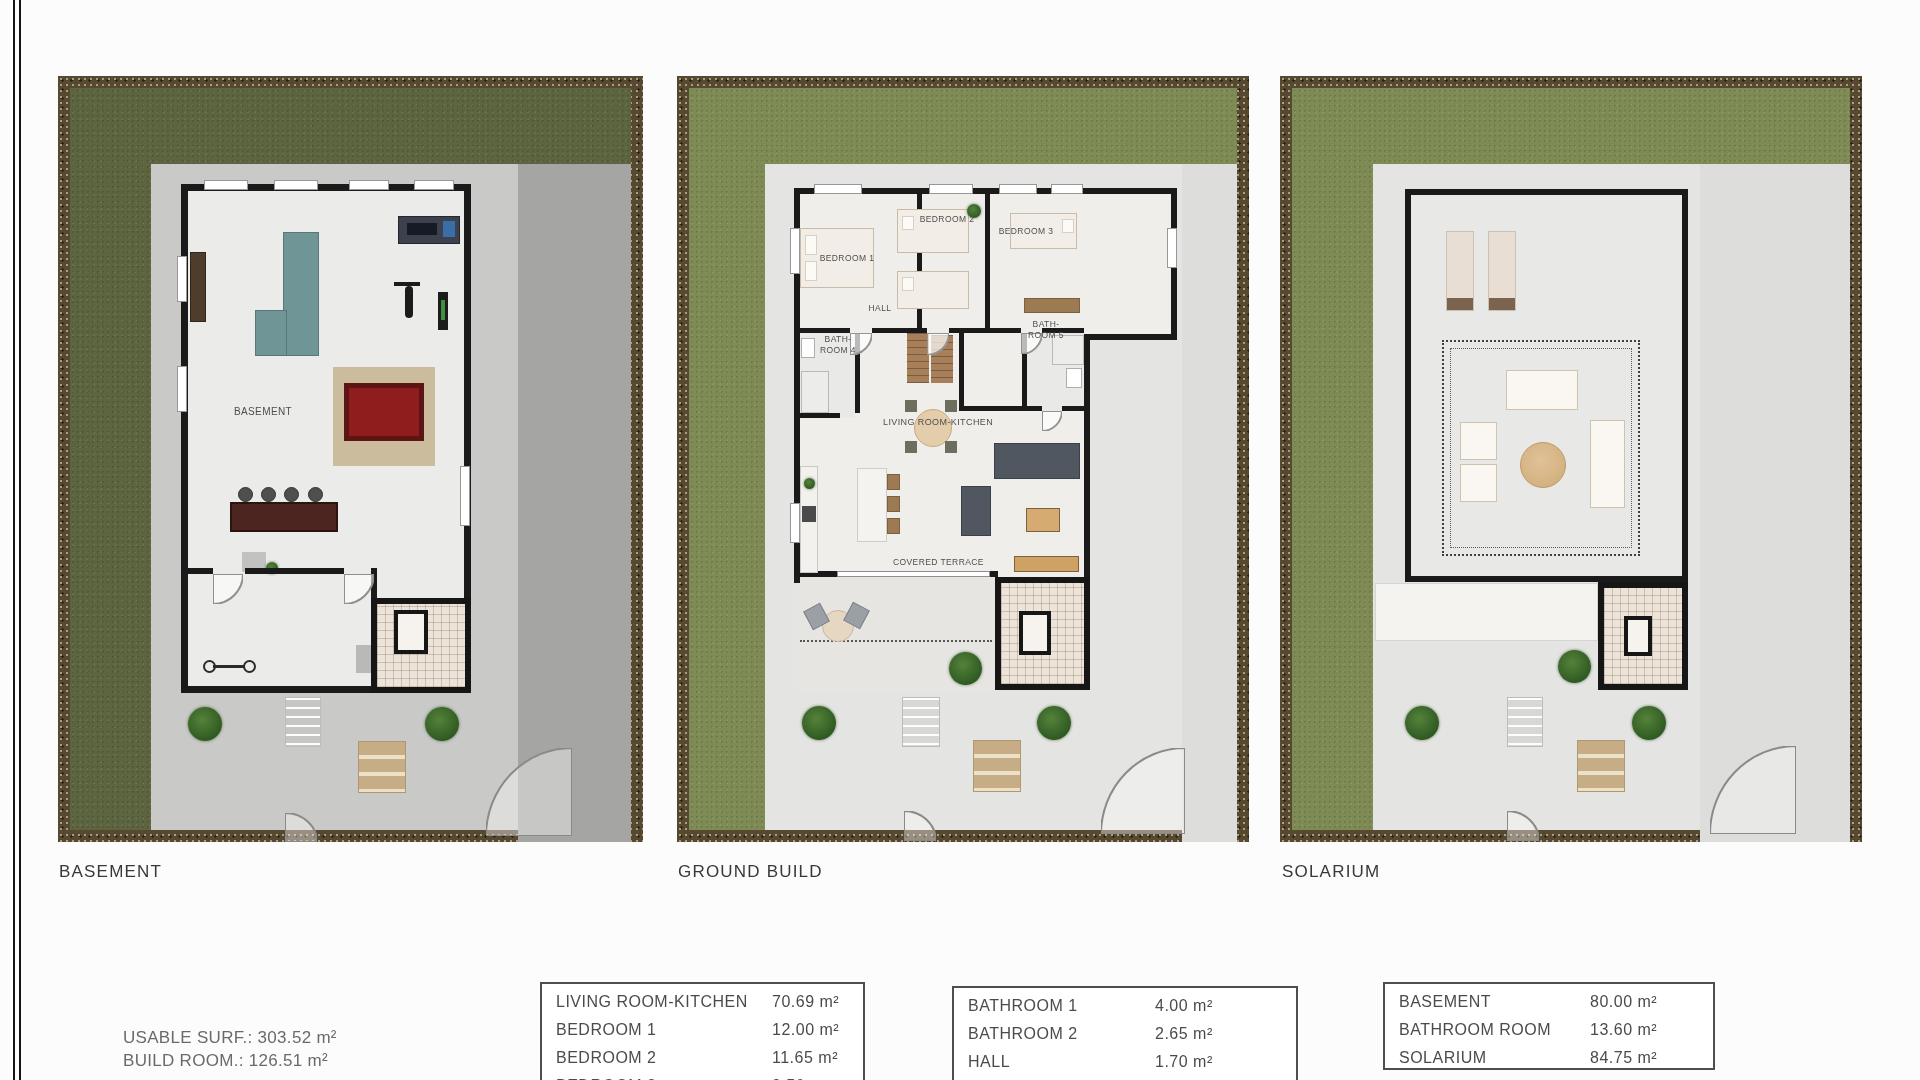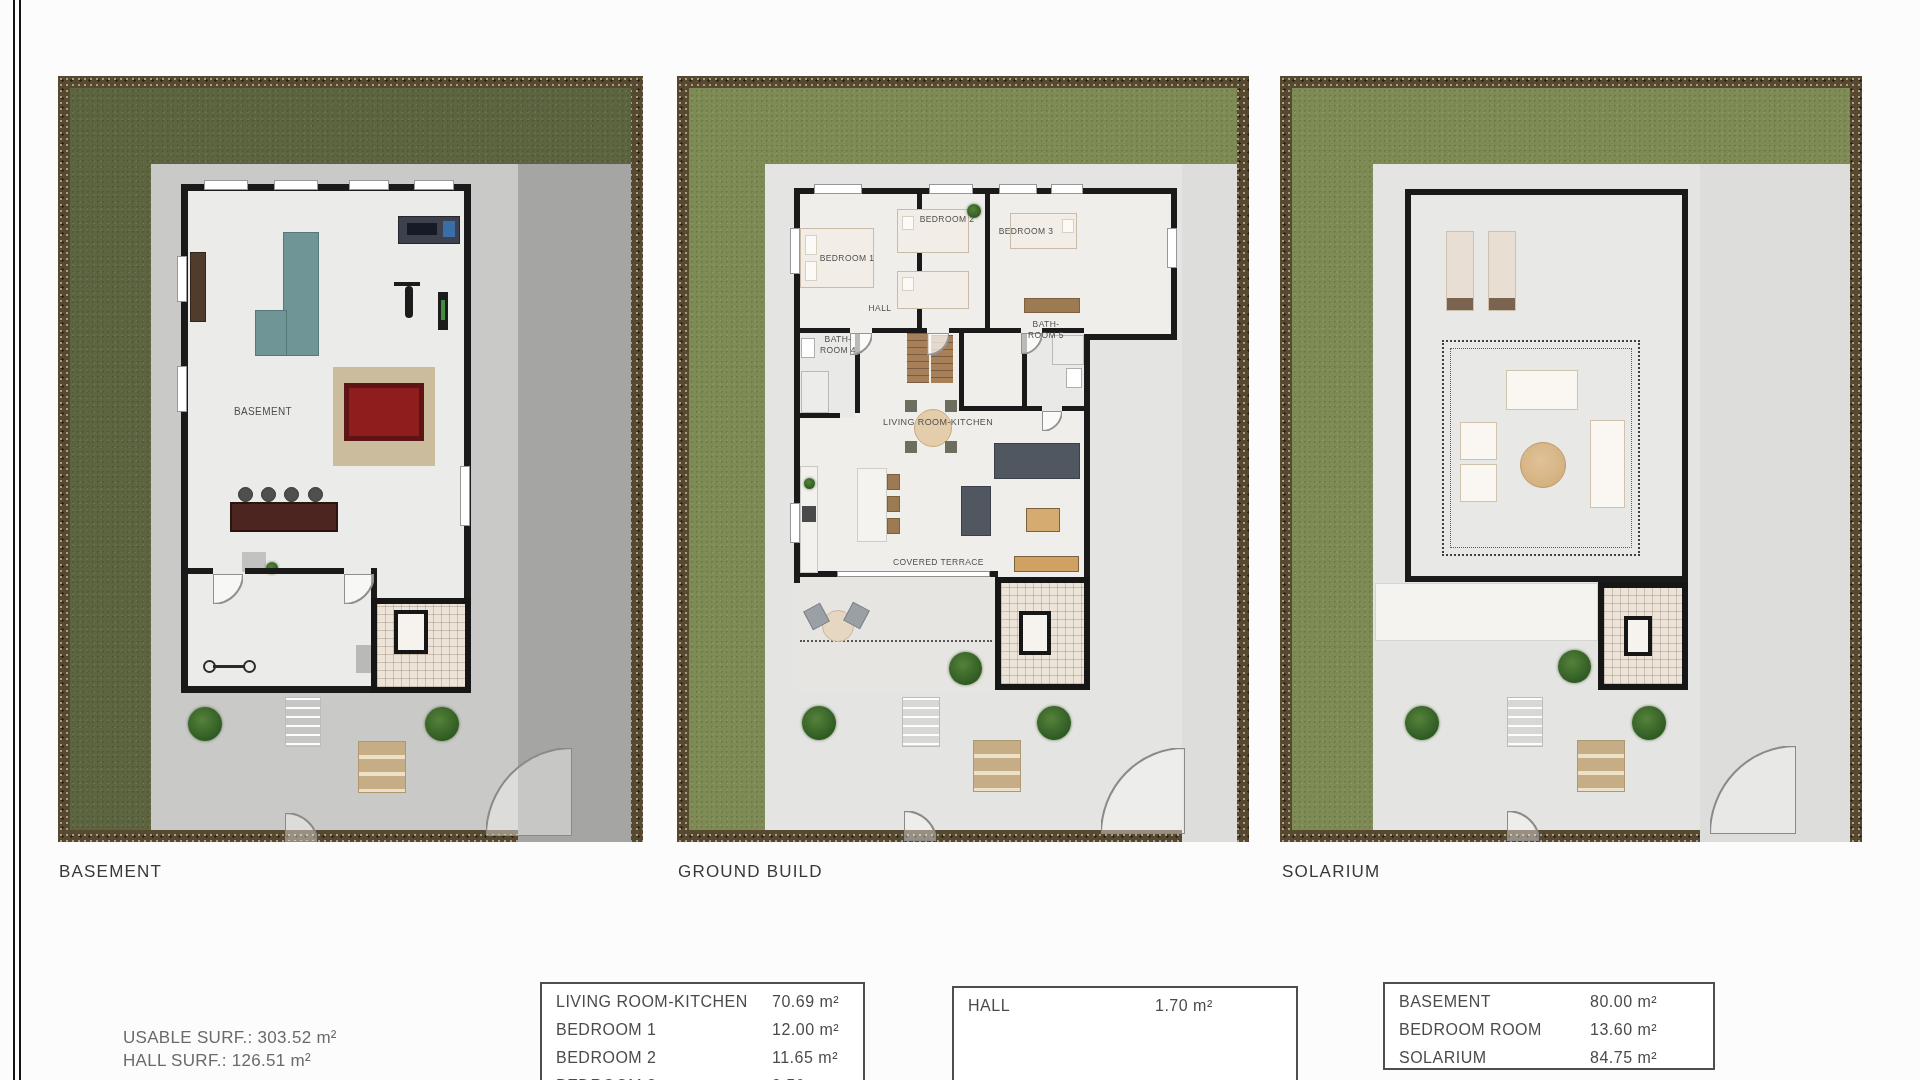--- a/index.html
+++ b/index.html
@@ -300,34 +300,36 @@
       <path d="M0 100 L0 0 A100 100 0 0 1 100 100 Z" fill="rgba(250,250,250,.4)" stroke="#8a8a8a" stroke-width="2" vector-effect="non-scaling-stroke"></path>
     </svg>
 </div>
 
 <div class="title" style="left:59px">BASEMENT</div>
 <div class="title" style="left:678px">GROUND BUILD</div>
 <div class="title" style="left:1282px">SOLARIUM</div>
 
 <div class="summary">
   <div><span>USABLE SURF.:</span> <span>303.52 m²</span></div>
-  <div><span>HALL SURF.:</span> <span>126.51 m²</span></div>
+  <div><span>BUILD ROOM.:</span> <span>126.51 m²</span></div>
 </div>
 
 <div class="atable t1" style="left:540px;top:982px;width:325px;height:160px">
   <div class="trow"><span>LIVING ROOM-KITCHEN</span><span class="tval">70.69 m²</span></div>
   <div class="trow"><span>BEDROOM 1</span><span class="tval">12.00 m²</span></div>
   <div class="trow"><span>BEDROOM 2</span><span class="tval">11.65 m²</span></div>
   <div class="trow"><span>BEDROOM 3</span><span class="tval">9.50 m²</span></div>
 </div>
 
 <div class="atable t2" style="left:952px;top:986px;width:346px;height:156px">
+  <div class="trow"><span>BATHROOM 1</span><span class="tval">4.00 m²</span></div>
+  <div class="trow"><span>BATHROOM 2</span><span class="tval">2.65 m²</span></div>
   <div class="trow"><span>HALL</span><span class="tval">1.70 m²</span></div>
   <div class="trow">
       <span class="tval"></span>
     </div>
 </div>
 
 <div class="atable t3" style="left:1383px;top:982px;width:332px;height:88px">
   <div class="trow"><span>BASEMENT</span><span class="tval">80.00 m²</span></div>
-  <div class="trow"><span>BEDROOM ROOM</span><span class="tval">13.60 m²</span></div>
+  <div class="trow"><span>BATHROOM ROOM</span><span class="tval">13.60 m²</span></div>
   <div class="trow"><span>SOLARIUM</span><span class="tval">84.75 m²</span></div>
 </div>
 
 </body></html>

